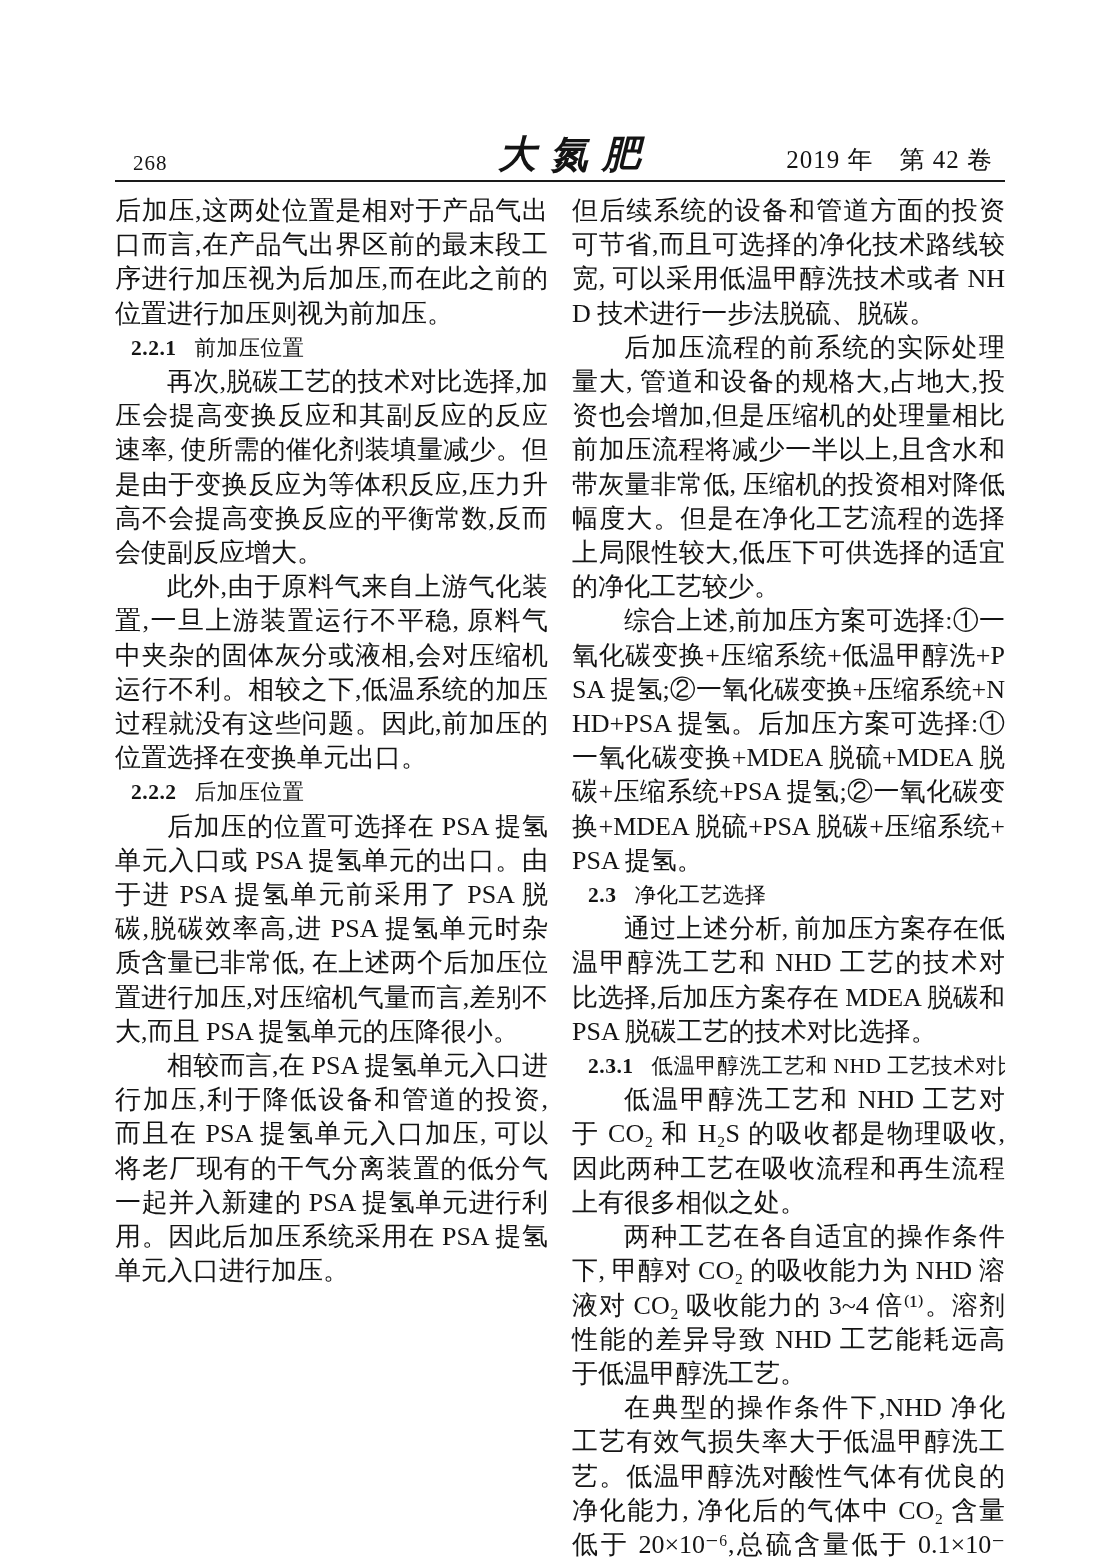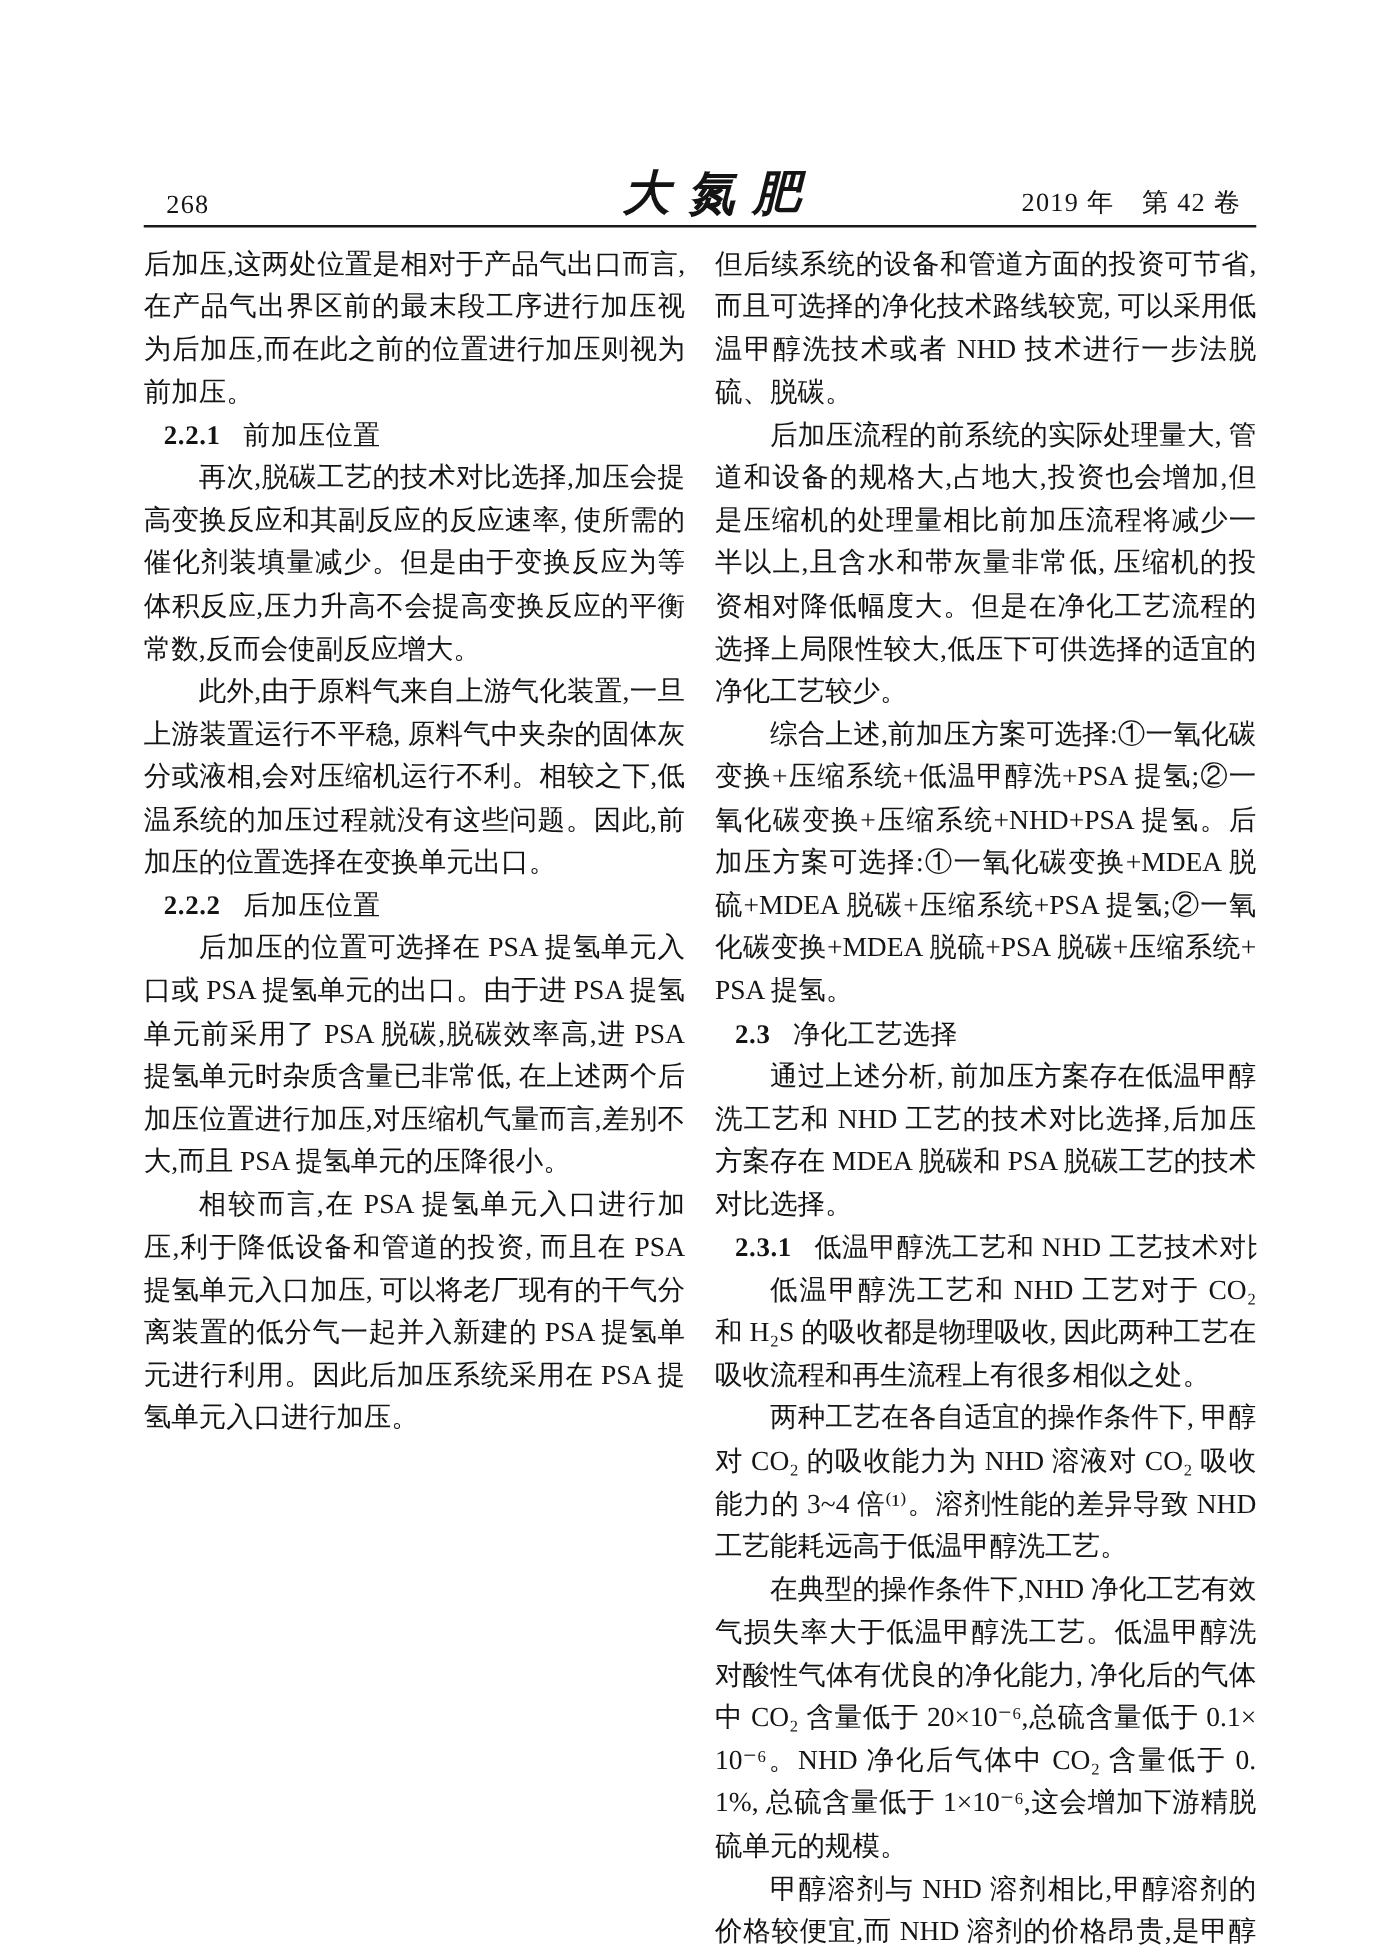--- a/index.html
+++ b/index.html
@@ -18,34 +18,34 @@
     position:absolute;left:18px;bottom:4px;font-size:21px;letter-spacing:1px;
   }
   .journal-logo{
     position:absolute;left:50%;transform:translateX(-50%);bottom:0px;
     font-size:38px;font-weight:bold;font-style:italic;
     letter-spacing:14px;white-space:nowrap;
     font-family:"DejaVu Serif","Liberation Serif",serif;
     margin-left:16px;
   }
   .issue-info{
-    position:absolute;right:12px;bottom:4px;font-size:21px;letter-spacing:1px;white-space:nowrap;
+    position:absolute;right:12px;bottom:4px;font-size:25px;letter-spacing:1px;white-space:nowrap;
   }
   .header-rule{
     position:absolute;left:115px;top:180px;width:890px;height:0;
     border-top:2px solid #1a1a1a;
   }
   
   .body-columns{
     position:absolute;left:115px;top:194px;width:890px;
     display:flex;gap:24px;
   }
   .column{width:433px;}
   .column p{
-    margin:0;font-size:22px;line-height:34.2px;
+    margin:0;font-size:26px;line-height:34.2px;
     text-align:justify;text-justify:inter-ideograph;
     word-break:break-all;
   }
   .column p.indent{text-indent:2em;}
   .column .heading{
     margin:0;font-size:21.5px;line-height:34.2px;text-align:left;
     white-space:nowrap;overflow:hidden;
   }
   .heading .h-num{font-weight:bold;margin-right:18px;letter-spacing:0.5px;margin-left:16px;}
   .heading .h-title{letter-spacing:0.5px;text-align:right;}

